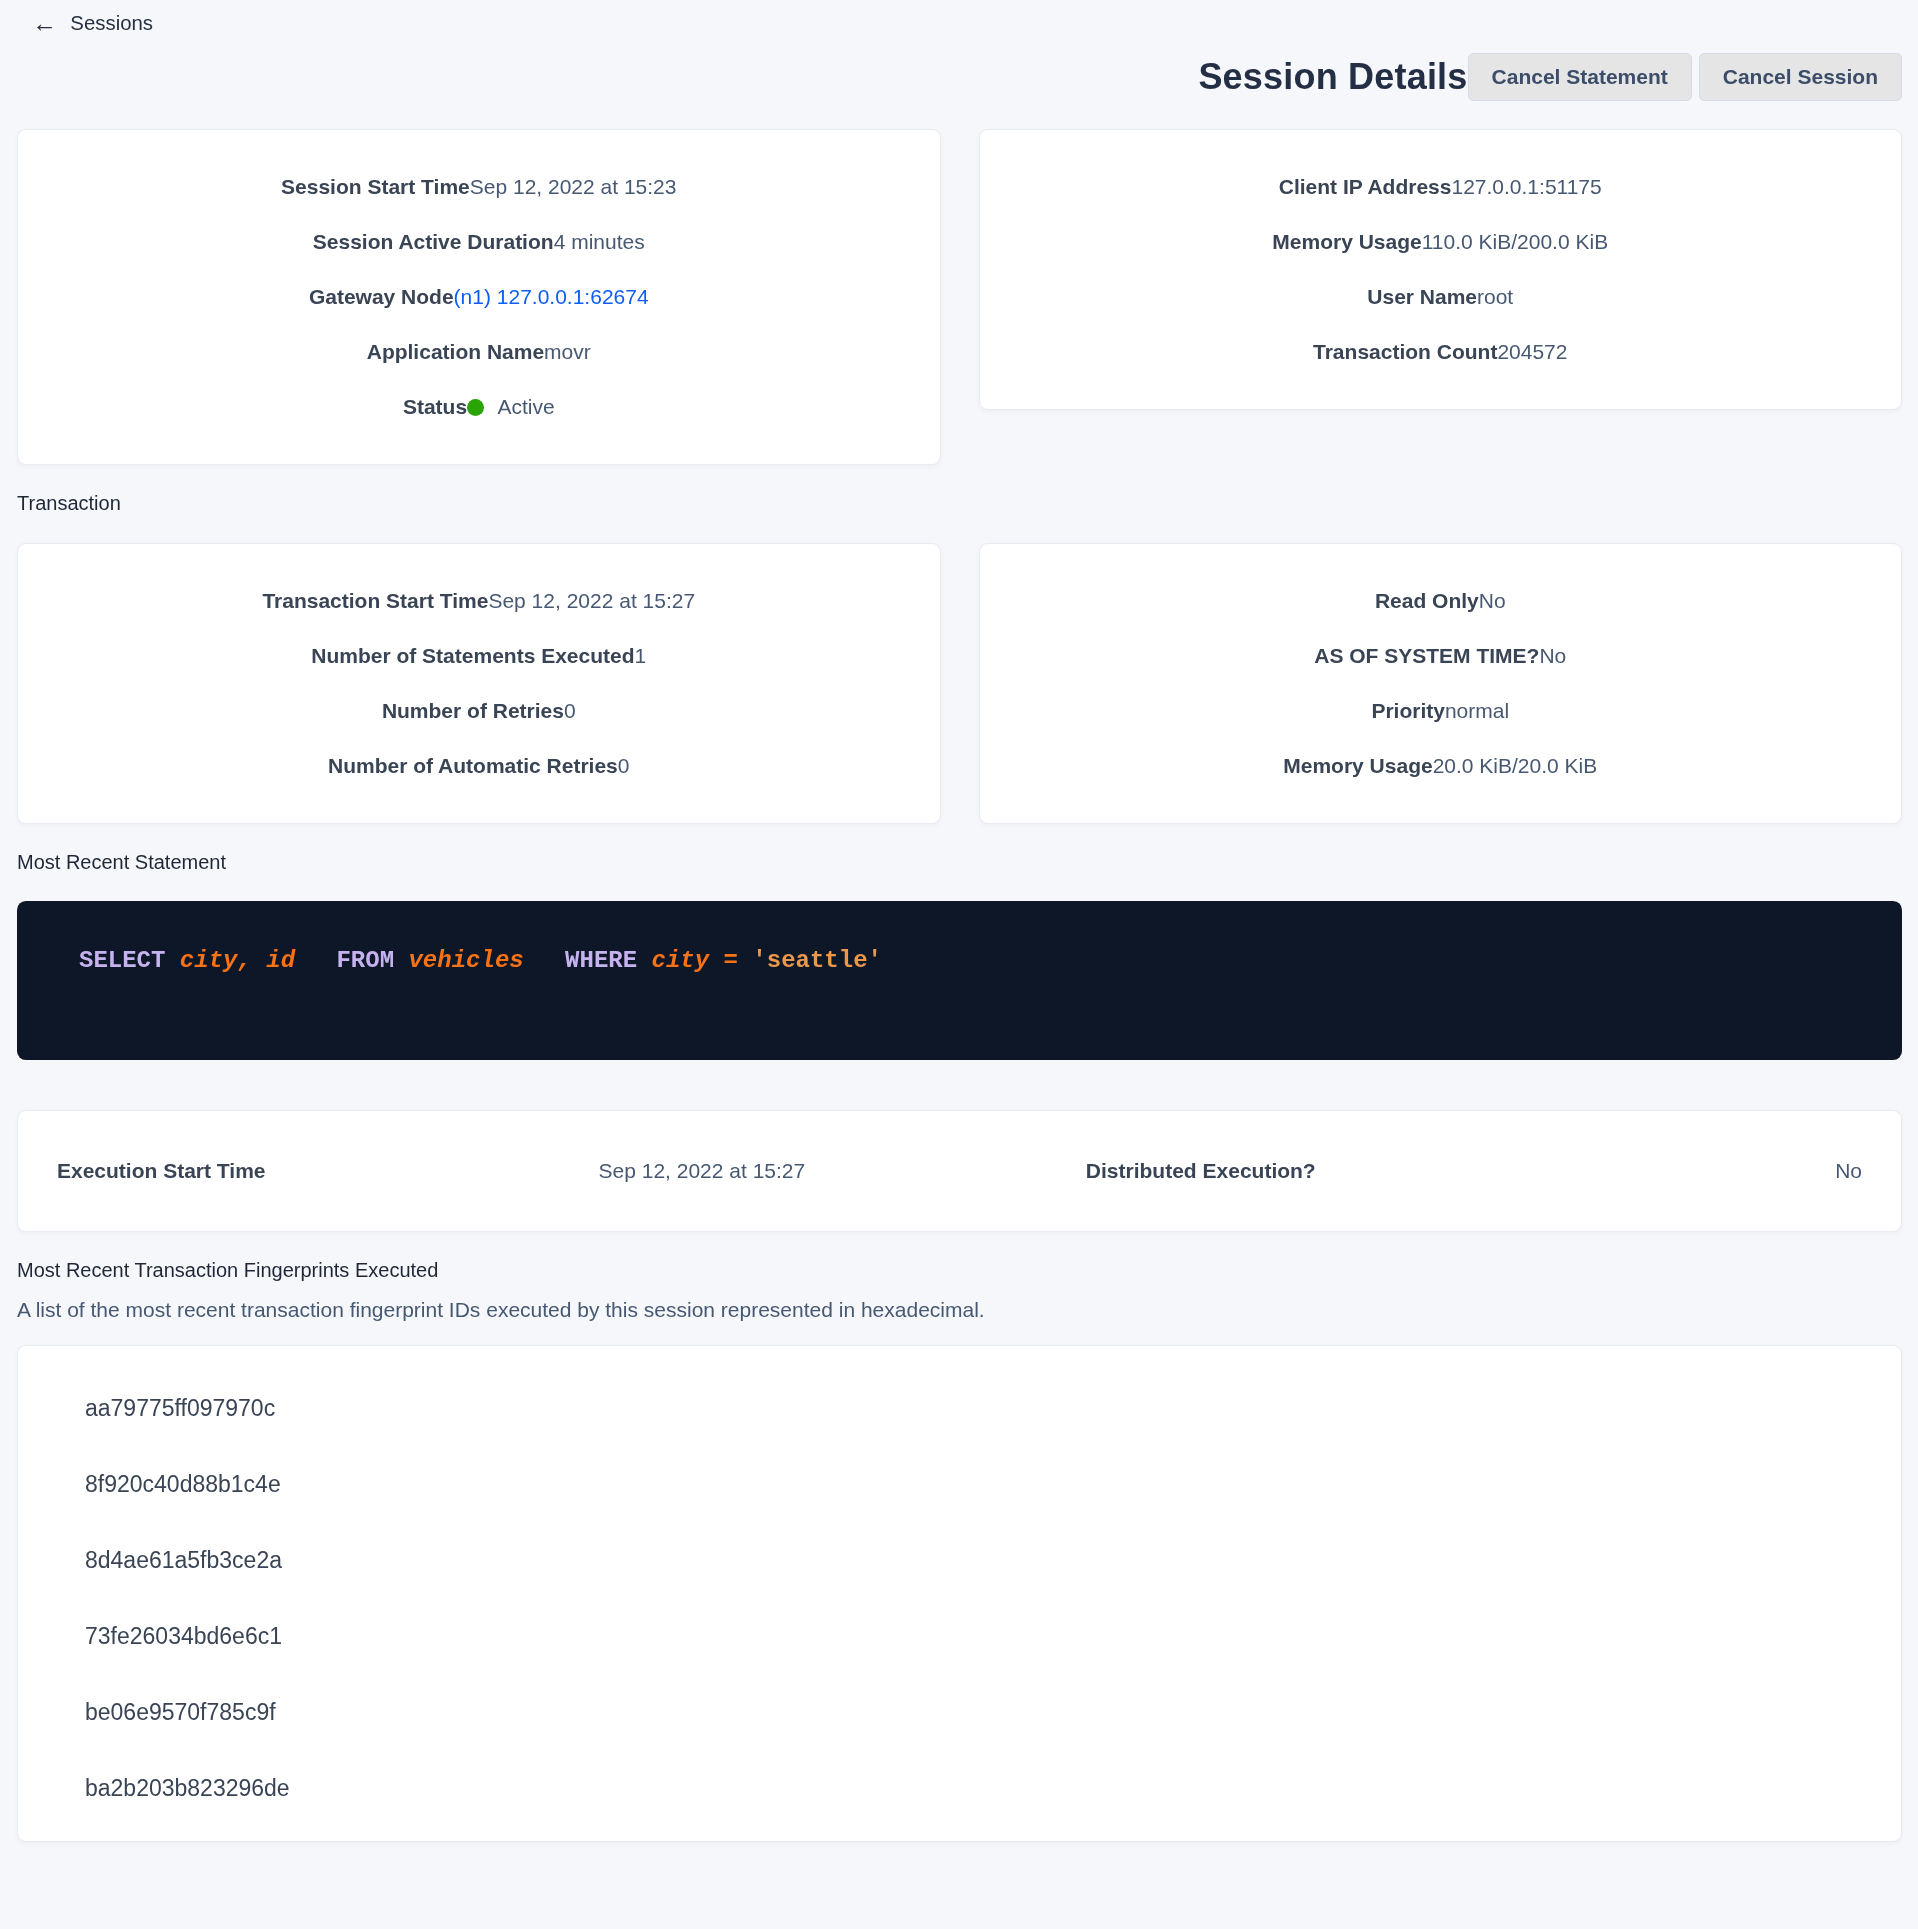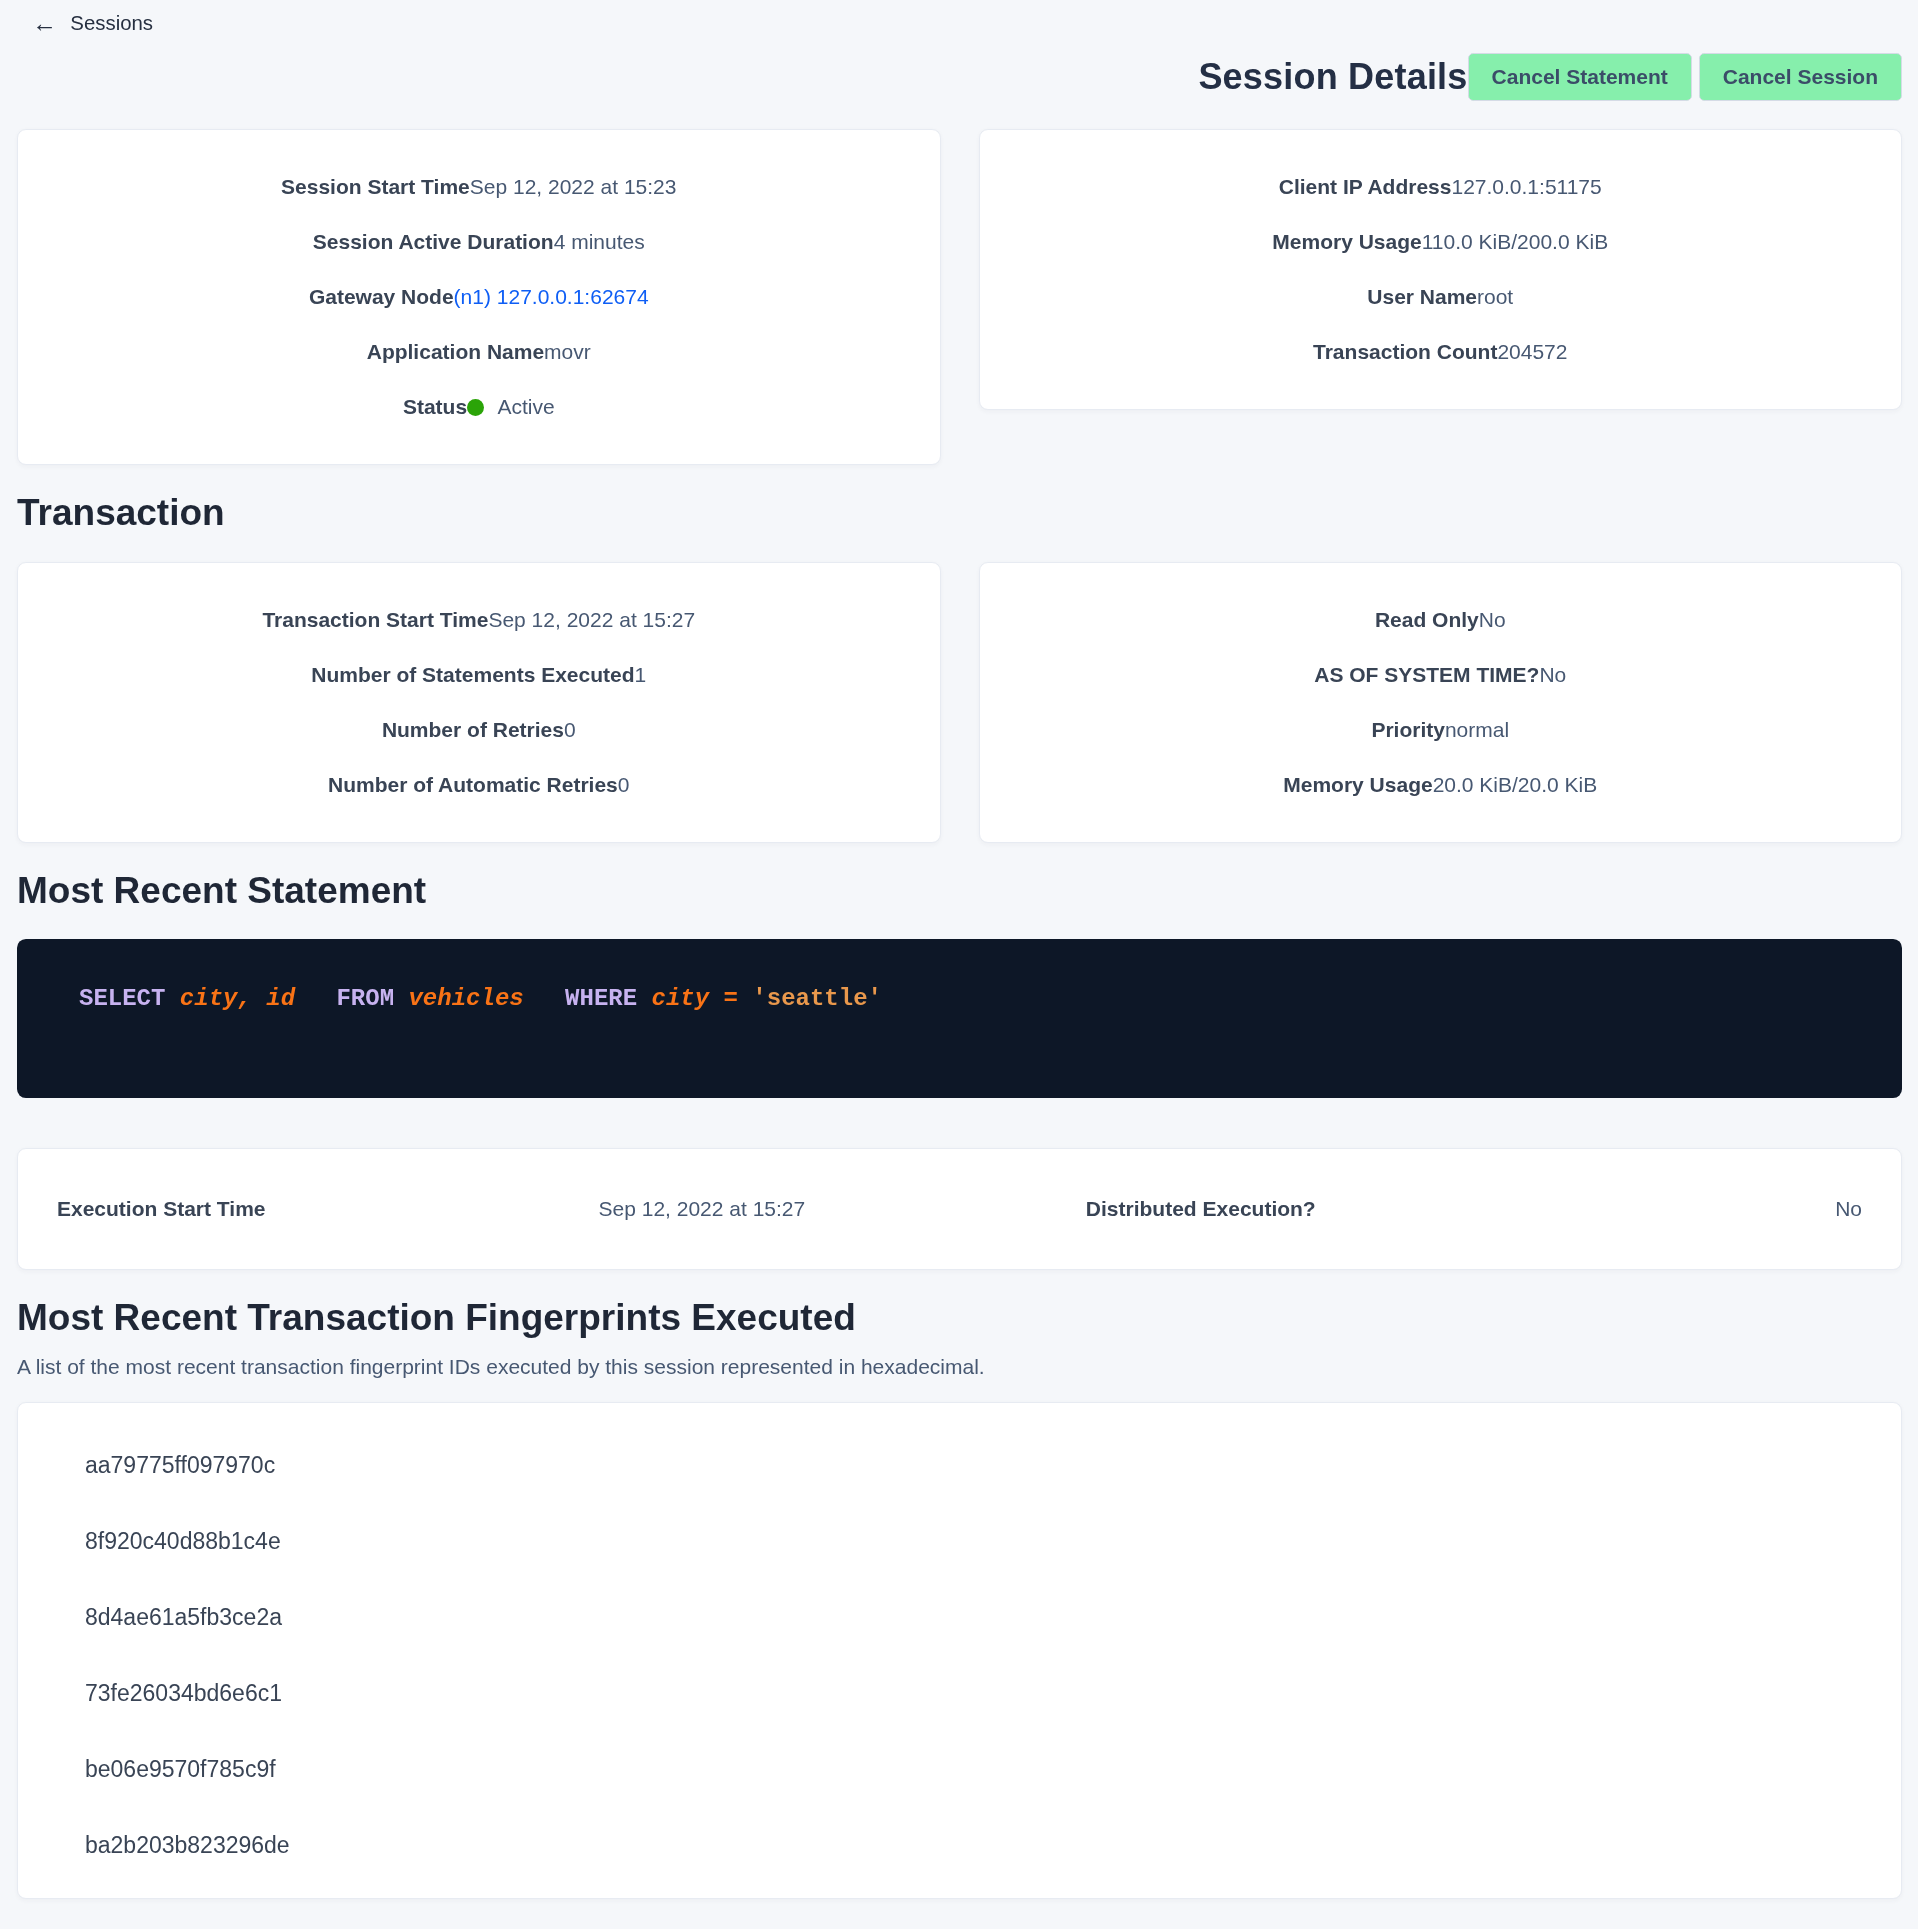--- a/index.html
+++ b/index.html
@@ -18,21 +18,21 @@
     margin-left: 15px; margin-top: 1.8px;
     font-size: 20.4px; color: #262f40; text-decoration: none; cursor: pointer;
   }
   .breadcrumb .arrow { font-size: 25px; line-height: 25px; }
 
   
   .header-row { display: flex; justify-content: flex-end; align-items: center; margin-top: 17.7px; }
   h1.page-title { font-size: 36px; font-weight: 700; color: #242f45; letter-spacing: 0.2px; }
   .actions { display: flex; gap: 7px; }
   .btn {
-    background: #86efac; border: 0.9px solid #d5dbe6; border-radius: 5.3px;
+    background: #e5e5e5; border: 0.9px solid #d5dbe6; border-radius: 5.3px;
     font-family: inherit; font-size: 21px; font-weight: 700; color: #3b4d68;
     height: 48px; padding: 0 23px; cursor: pointer;
   }
 
   
   .card {
     background: #fff; border: 0.9px solid #e7ebf2; border-radius: 8.9px;
     box-shadow: 0 1.8px 4.4px rgba(40,50,70,.04);
   }
   .cards-row { display: flex; gap: 38px; align-items: flex-start; margin-top: 28px; }
@@ -41,21 +41,21 @@
   .kv-row:last-child { margin-bottom: 0; }
   .kv-label { font-size: 21px; font-weight: 700; color: #394455; }
   .kv-value { font-size: 21px; color: #475872; display: inline-flex; align-items: center; gap: 13.3px; }
   .kv-row.type-link .kv-value-text { color: #0e5ef5; cursor: pointer; }
   .status-dot { display: none; }
   .kv-row.type-status .status-dot {
     display: inline-block; width: 17px; height: 17px; border-radius: 50%; background: #2ba408;
   }
 
   
-  h2.section-heading { margin-top: 26.6px; font-size: 37px; font-weight: 700; color: #1f2736; }
+  h2.section-heading { margin-top: 26.6px; font-size: 20px; font-weight: 400; color: #1f2736; }
 
   
   .code-block {
     margin-top: 27.5px; background: #0d1727; border-radius: 8.9px;
     padding: 44px 35px 83px 35px;
     font-family: "Liberation Mono", "DejaVu Sans Mono", monospace;
     font-size: 24px; font-weight: 700; line-height: 32px; white-space: pre;
   }
   .tok.type-keyword { color: #c7b2f0; margin-left: 27px; }
   .tok.type-plain   { color: #f97316; font-style: italic; }

